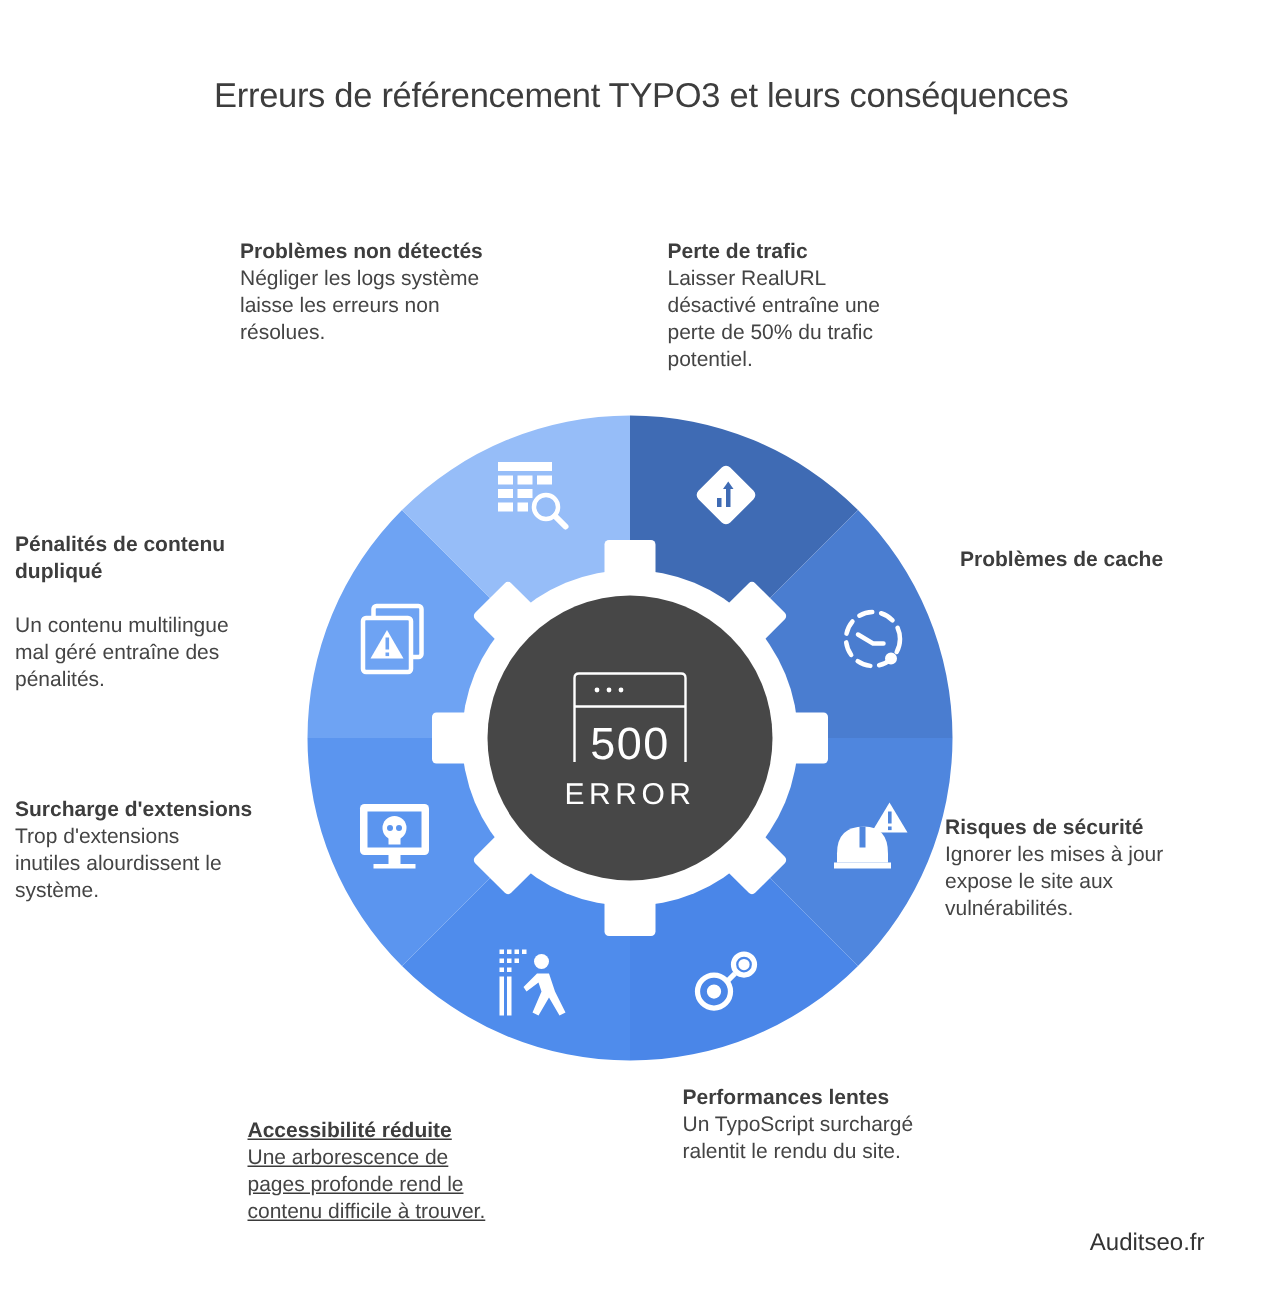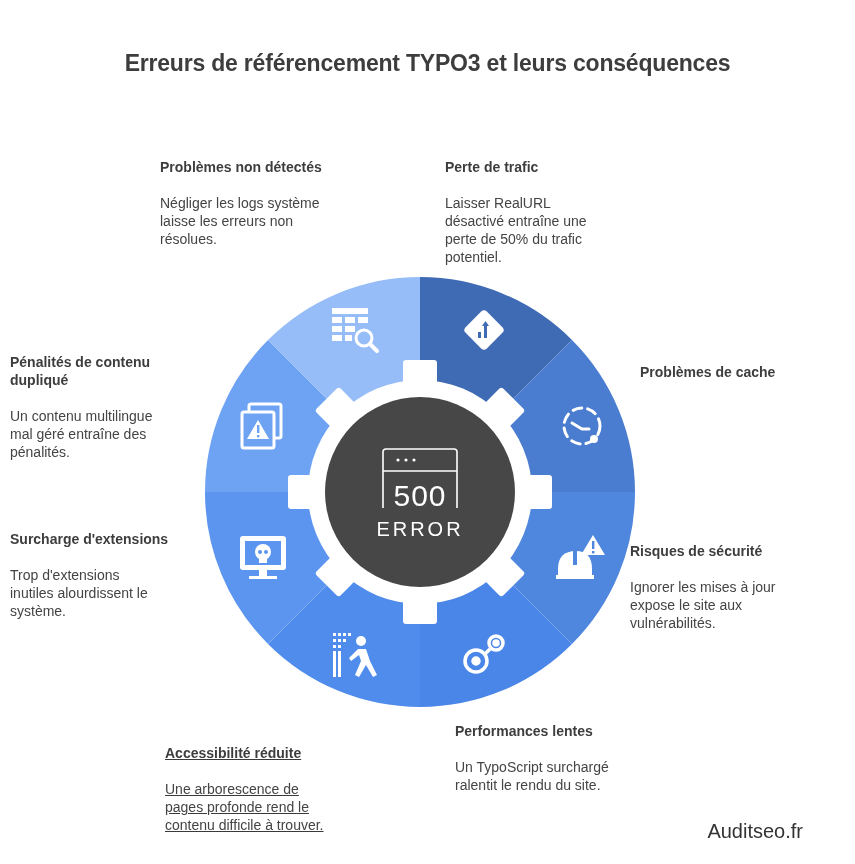--- a/index.html
+++ b/index.html
@@ -1,22 +1,22 @@
 <!DOCTYPE html>
 <html><head>
 <meta charset="utf-8">
 <style>
   html,body{margin:0;padding:0;background:#ffffff;}
   body{width:855px;height:864px;position:relative;overflow:hidden;font-family:"Liberation Sans","DejaVu Sans",sans-serif;color:#3a3a3a;}
-  .title{position:absolute;left:0;top:50px;width:855px;text-align:center;font-size:23px;font-weight:bold;color:#3d3d3d;letter-spacing:-0.2px;}
+  .title{position:absolute;left:0;top:50px;width:855px;text-align:center;font-size:23px;font-weight:normal;color:#3d3d3d;letter-spacing:-0.2px;}
   .lbl{position:absolute;text-align:left;}
   .lbl .h{font-size:14px;font-weight:bold;color:#3d3d3d;line-height:18px;}
-  .lbl .d{font-size:14px;color:#444;line-height:18px;margin-top:18px;}
+  .lbl .d{font-size:14px;color:#444;line-height:18px;}
   svg.ring{position:absolute;left:0;top:0;}
-  .footer{position:absolute;right:52px;top:820px;font-size:20px;color:#333;}
+  .footer{position:absolute;right:52px;top:820px;font-size:16px;color:#333;}
 </style>
 </head>
 <body>
 
 <div class="title">Erreurs de référencement TYPO3 et leurs conséquences</div>
 
 <svg class="ring" width="855" height="864" viewBox="0 0 855 864">
 
   <g>
     <path fill="#3f6bb4" d="M420,277 A215,215 0 0 1 572.0,340.0 L487.2,424.8 A95,95 0 0 0 420,397 Z"></path>

